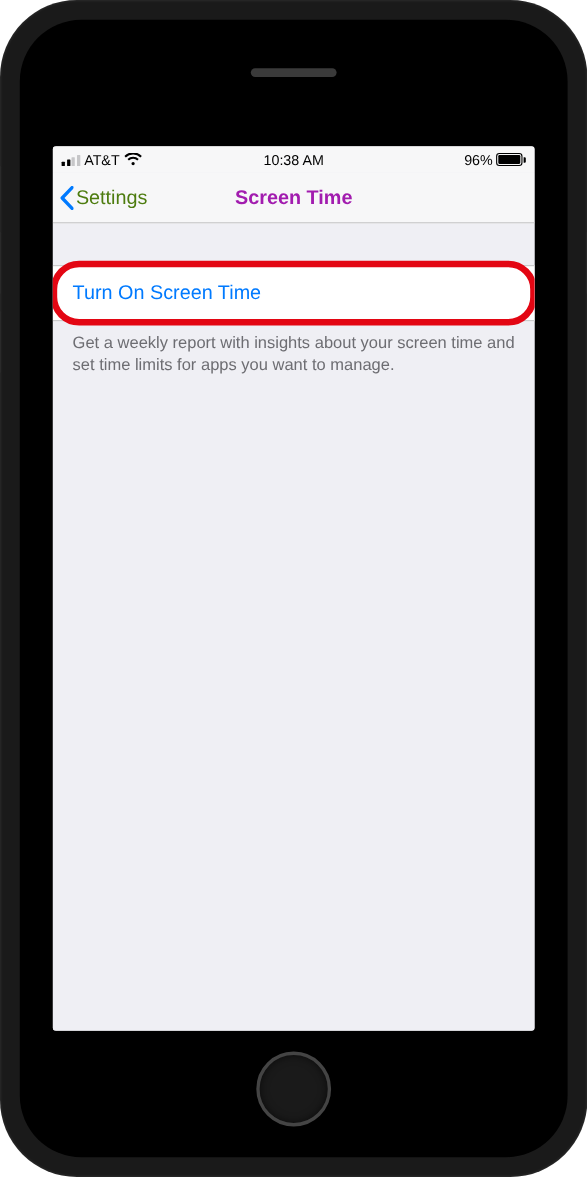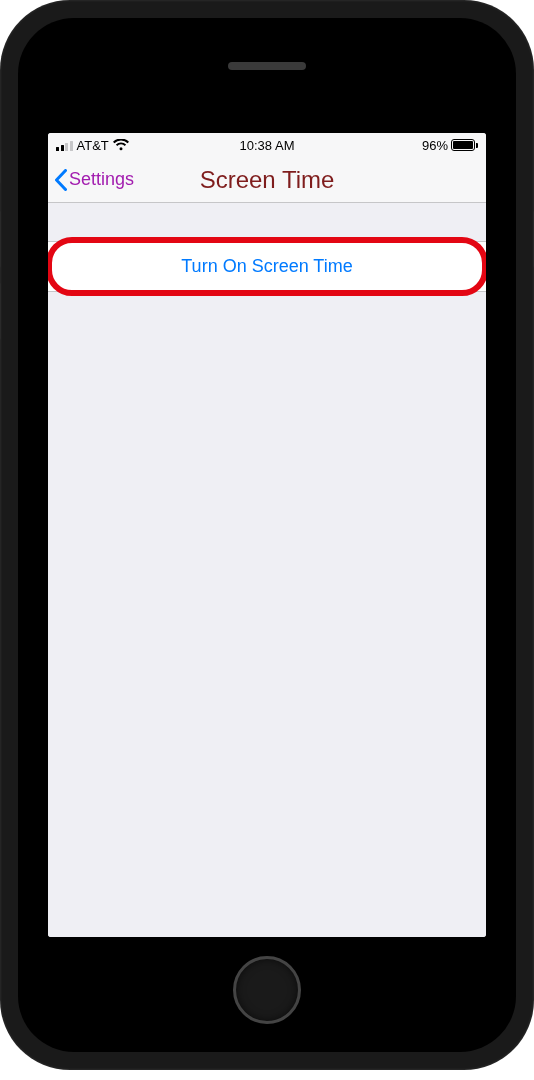--- a/index.html
+++ b/index.html
@@ -153,54 +153,53 @@
       background: #f7f7f8;
       border-bottom: 1px solid #c6c6c8;
       display: flex;
       align-items: center;
       position: relative;
       padding: 0 6px;
     }
     .back-button {
       display: flex;
       align-items: center;
-      color: #a21caf;
+      color: #4d7c0f;
       font-size: 18px;
       gap: 2px;
       cursor: pointer;
     }
     .back-chevron svg { display: block; }
     .nav-title {
       position: absolute;
       left: 50%;
       transform: translateX(-50%);
-      font-size: 24px;
-      font-weight: 400;
-      color: #7f1d1d;
+      font-size: 18px;
+      font-weight: 700;
+      color: #a21caf;
     }
 
     
     .content {
       flex: 1;
       background: #efeff4;
       padding-top: 38px;
     }
     .cell-group {
       position: relative;
     }
     .cell {
       background: #fff;
       border-top: 1px solid #c6c6c8;
       border-bottom: 1px solid #c6c6c8;
       padding: 14px 18px;
       font-size: 18px;
       color: #007aff;
       font-weight: 500;
       cursor: pointer;
-      text-align: center;
     }
     .annotation {
       position: absolute;
       top: -4px;
       left: -2px;
       right: -2px;
       bottom: -4px;
       border: 6px solid #e30613;
       border-radius: 26px;
       pointer-events: none;
@@ -265,19 +264,20 @@
         <div class="nav-title">Screen Time</div>
       </div>
 
       <div class="content">
         <div class="cell-group">
           <div class="cell">
             <span>Turn On Screen Time</span>
           </div>
           <div class="annotation"></div>
         </div>
+        <div class="footer-text">Get a weekly report with insights about your screen time and set time limits for apps you want to manage.</div>
       </div>
 
     </div>
 
     <div class="home-button"></div>
   </div>
 </div>
 
 </body></html>

